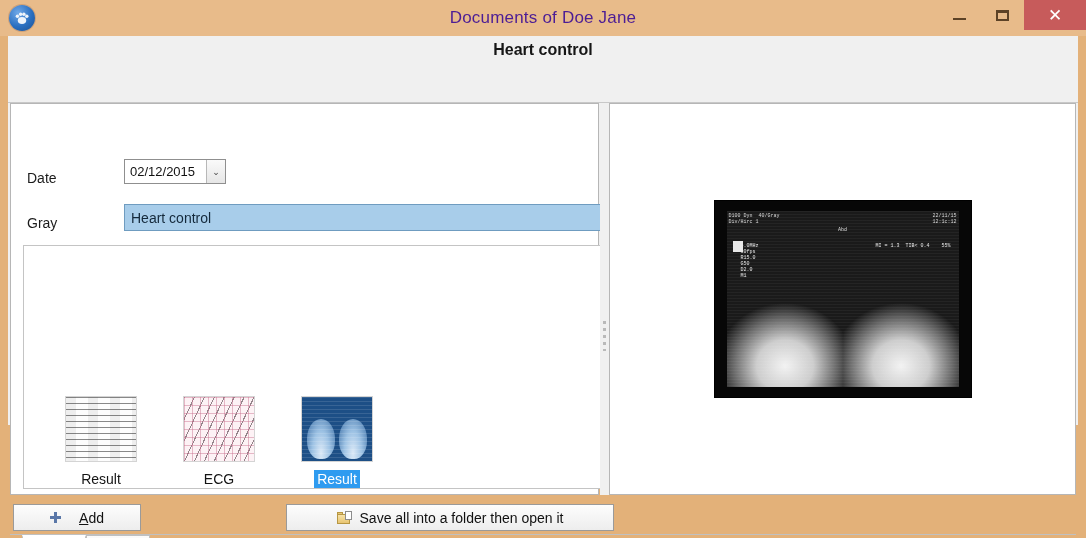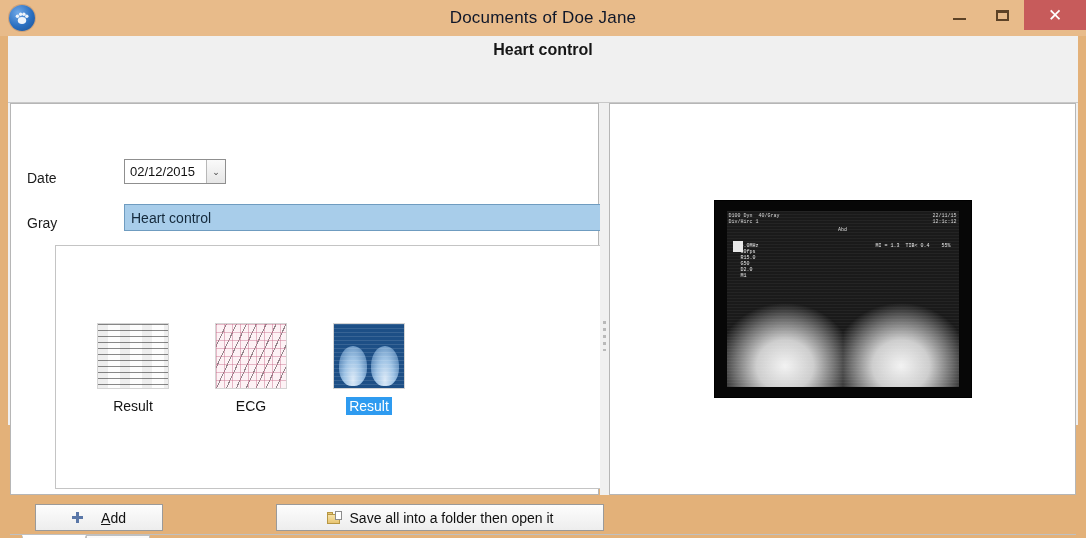--- a/index.html
+++ b/index.html
@@ -35,21 +35,21 @@
     background: radial-gradient(circle at 35% 30%, #6fa8e8 0%, #2a6fc0 55%, #1a4f92 100%);
     box-shadow: 0 0 0 1px #cfa177;
   }
   .app-icon svg { position: absolute; left: 5px; top: 5px; }
   .title-text {
     position: absolute; left: 0; top: 0;
     width: 1086px; height: 36px;
     line-height: 36px;
     text-align: center;
     font-size: 17px;
-    color: #0f172a;
+    color: #4c1d95;
     letter-spacing: .2px;
   }
   .wincontrols {
     position: absolute; right: 0; top: 0;
     height: 34px; display: flex; align-items: flex-start;
   }
   .wbtn {
     width: 43px; height: 30px;
     display: flex; align-items: center; justify-content: center;
     background: transparent; border: none; cursor: default;
@@ -169,21 +169,21 @@
   }
 
   
   .thumb-list {
     position: absolute; left: 12px; top: 141px;
     width: 578px; height: 244px;
     background: #ffffff;
     border: 1px solid #c4c4c4;
     box-sizing: border-box;
     padding: 4px 0 0 18px;
-    display: flex; align-items: center; margin-left: 32px;
+    display: flex; align-items: flex-end;
   }
   .thumb-item {
     width: 118px;
     display: flex; flex-direction: column; align-items: center;
   }
   .thumb-img {
     width: 72px; height: 66px;
     border: 1px solid #d4d4d4;
     box-sizing: border-box;
     position: relative; overflow: hidden;
@@ -223,26 +223,26 @@
   .tex-heart .lobe.l { left: 5px; }
   .tex-heart .lobe.r { right: 5px; }
   .tex-heart .speckle {
     position: absolute; inset: 0;
     background-image:
       repeating-linear-gradient(to bottom, rgba(255,255,255,.12) 0 1px, transparent 1px 4px);
   }
 
   
   .btn-add {
-    position: absolute; left: 27px; top: 468px;
+    position: absolute; left: 5px; top: 468px;
     width: 128px; height: 27px;
     gap: 18px;
   }
   .btn-saveall {
-    position: absolute; left: 268px; top: 468px;
+    position: absolute; left: 278px; top: 468px;
     width: 328px; height: 27px;
     gap: 8px;
   }
   .plus-icon {
     width: 11px; height: 11px; position: relative; flex: 0 0 auto;
   }
   .plus-icon::before, .plus-icon::after {
     content: ""; position: absolute; background: #5a77a8;
   }
   .plus-icon::before { left: 4px; top: 0; width: 3px; height: 11px; }

